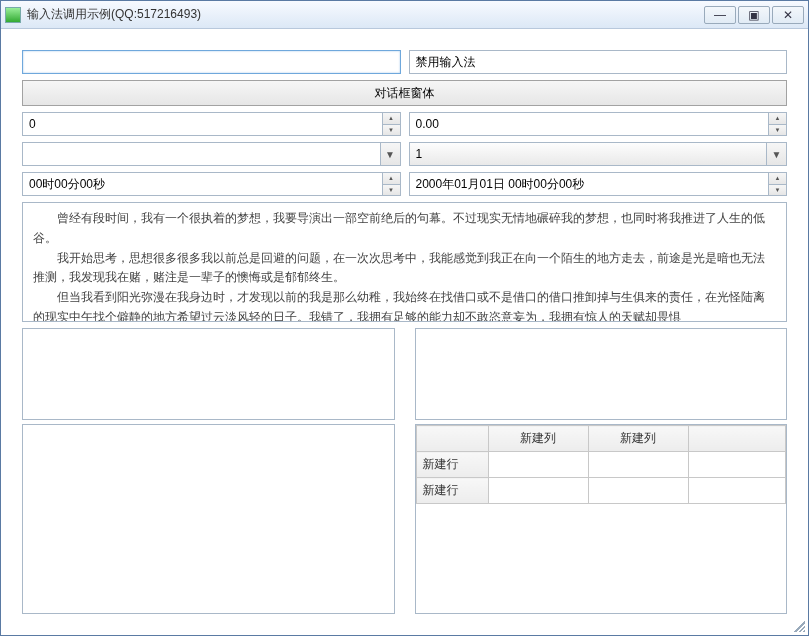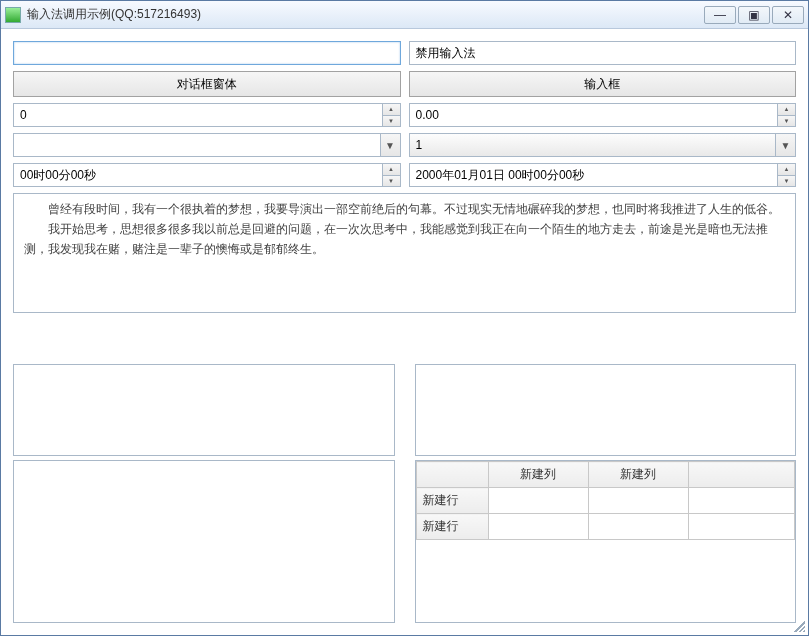--- a/index.html
+++ b/index.html
@@ -3,37 +3,37 @@
 <meta charset="utf-8">
 <style>
 * { box-sizing: border-box; font-family: "Microsoft YaHei", "SimSun", sans-serif; }
 body { margin: 0; background: #d9e4f1; width: 809px; height: 636px; overflow: hidden; }
 .window { width: 809px; height: 636px; border: 1px solid #5a7aa3; background: #fff; display: flex; flex-direction: column; }
 .titlebar { height: 28px; background: linear-gradient(#f7faff, #dce8f6); border-bottom: 1px solid #b8c8dc; display: flex; align-items: center; padding: 0 4px; font-size: 12px; color: #333; }
 .titlebar .icon { width: 16px; height: 16px; margin-right: 6px; display: inline-block; border: 1px solid #7aa; background: linear-gradient(#9e9, #3a3); }
 .titlebar .title { flex: 1; }
 .winbtns { display: flex; gap: 2px; }
 .winbtn { width: 32px; height: 18px; border: 1px solid #9ab; background: linear-gradient(#f3f7fb,#e1ebf5); border-radius: 2px; display:flex; align-items:center; justify-content:center; font-size:12px; color:#334; cursor:default; font-family: Arial, sans-serif;}
-.client { flex: 1; background: #fff; padding: 12px; display: flex; flex-direction: column; gap: 6px; overflow: hidden; }
+.client { flex: 1; background: #fff; padding: 21px; display: flex; flex-direction: column; gap: 6px; overflow: hidden; }
 .row { display: flex; gap: 8px; }
 .row > * { flex: 1; }
 input[type=text] { height: 24px; border: 1px solid #a9b8c8; padding: 2px 6px; font-size: 12px; background: #fff; }
 input.focused { border: 1px solid #6fa8dc; box-shadow: inset 0 0 2px #9cc3e8; }
 .btn { height: 26px; border: 1px solid #a2a2a2; background: linear-gradient(#f6f6f6,#e6e6e6); font-size: 12px; cursor: default; font-family: Liberation Serif, serif; }
 .spin, .combo, .timewrap { display: flex; height: 24px; border: 1px solid #a9b8c8; background: #fff; align-items: stretch; }
 .spin .val, .timewrap .val { flex:1; padding: 2px 6px; font-size: 12px; display:flex; align-items:center; }
 .spinbtns { width: 18px; display: flex; flex-direction: column; border-left: 1px solid #a9b8c8; }
 .spinbtns > div { flex:1; display:flex; align-items:center; justify-content:center; font-size:6px; color:#555; background: linear-gradient(#f6f6f6,#e6e6e6); cursor:default; }
 .spinbtns > div:first-child { border-bottom: 1px solid #a9b8c8; }
 .combo .val { flex:1; padding:2px 6px; font-size:12px; display:flex; align-items:center; }
 .combo .drop { width: 20px; border-left: 1px solid #a9b8c8; display:flex; align-items:center; justify-content:center; background: linear-gradient(#f6f6f6,#e6e6e6); font-size:10px; color:#555; cursor:default;}
 .combo.grad { background: linear-gradient(#fdfdfd,#e9e9e9); }
 .textarea { height: 120px; border: 1px solid #a9b8c8; padding: 6px 10px; font-size: 12px; line-height: 1.65; color: #424242; overflow: hidden; }
 .textarea p { margin:0; text-indent: 2em; }
-.panelrow { flex:1; display:flex; gap:20px; min-height:0;margin-top:45px; }
+.panelrow { flex:1; display:flex; gap:20px; min-height:0; }
 .panel { flex:1; display:flex; flex-direction:column; gap:4px; min-height:0; }
 .box { border:1px solid #a9b8c8; background:#fff; }
 .panel .box.top { height: 92px; }
 .panel .box.bottom { flex:1; }
 .table { width:100%; border-collapse: collapse; font-size:12px; color:#333; }
 .table th, .table td { border:1px solid #c8c8c8; padding:4px 6px; text-align:left; height:18px; font-weight:normal;}
 .table th { background: linear-gradient(#f8f8f8,#ececec); text-align:center; }
 .table td.rowhdr { background: linear-gradient(#f8f8f8,#ececec); width:72px; }
 .table td.corner { background: linear-gradient(#f8f8f8,#ececec); width:72px;}
 .table td.cell { width:100px; }
@@ -57,21 +57,20 @@
 
   <div class="client">
 
     <div class="row">
       <input type="text" class="focused" value="" style="">
       <input type="text" value="禁用输入法" style="">
     </div>
 
     <div class="row">
       <button class="btn">对话框窗体</button>
-      <button class="btn">输入框</button>
     </div>
 
 
     <div class="row">
       <div class="spin">
         <div class="val">0</div>
         <div class="spinbtns">
           <div>▲</div>
           <div>▼</div>
         </div>
@@ -109,20 +108,21 @@
         <div class="spinbtns">
           <div>▲</div>
           <div>▼</div>
         </div>
       </div>
     </div>
 
     <div class="textarea">
       <p>曾经有段时间，我有一个很执着的梦想，我要导演出一部空前绝后的句幕。不过现实无情地碾碎我的梦想，也同时将我推进了人生的低谷。</p>
       <p>我开始思考，思想很多很多我以前总是回避的问题，在一次次思考中，我能感觉到我正在向一个陌生的地方走去，前途是光是暗也无法推测，我发现我在赌，赌注是一辈子的懊悔或是郁郁终生。</p>
+      <p>但当我看到阳光弥漫在我身边时，才发现以前的我是那么幼稚，我始终在找借口或不是借口的借口推卸掉与生俱来的责任，在光怪陆离的现实中午找个僻静的地方希望过云淡风轻的日子。我错了，我拥有足够的能力却不敢恣意妄为，我拥有惊人的天赋却畏惧</p>
     </div>
 
     <div class="panelrow">
       <div class="panel">
         <div class="box top"></div>
         <div class="box bottom"></div>
       </div>
       <div class="panel">
         <div class="box top"></div>
         <div class="box bottom" style="padding:0;">

